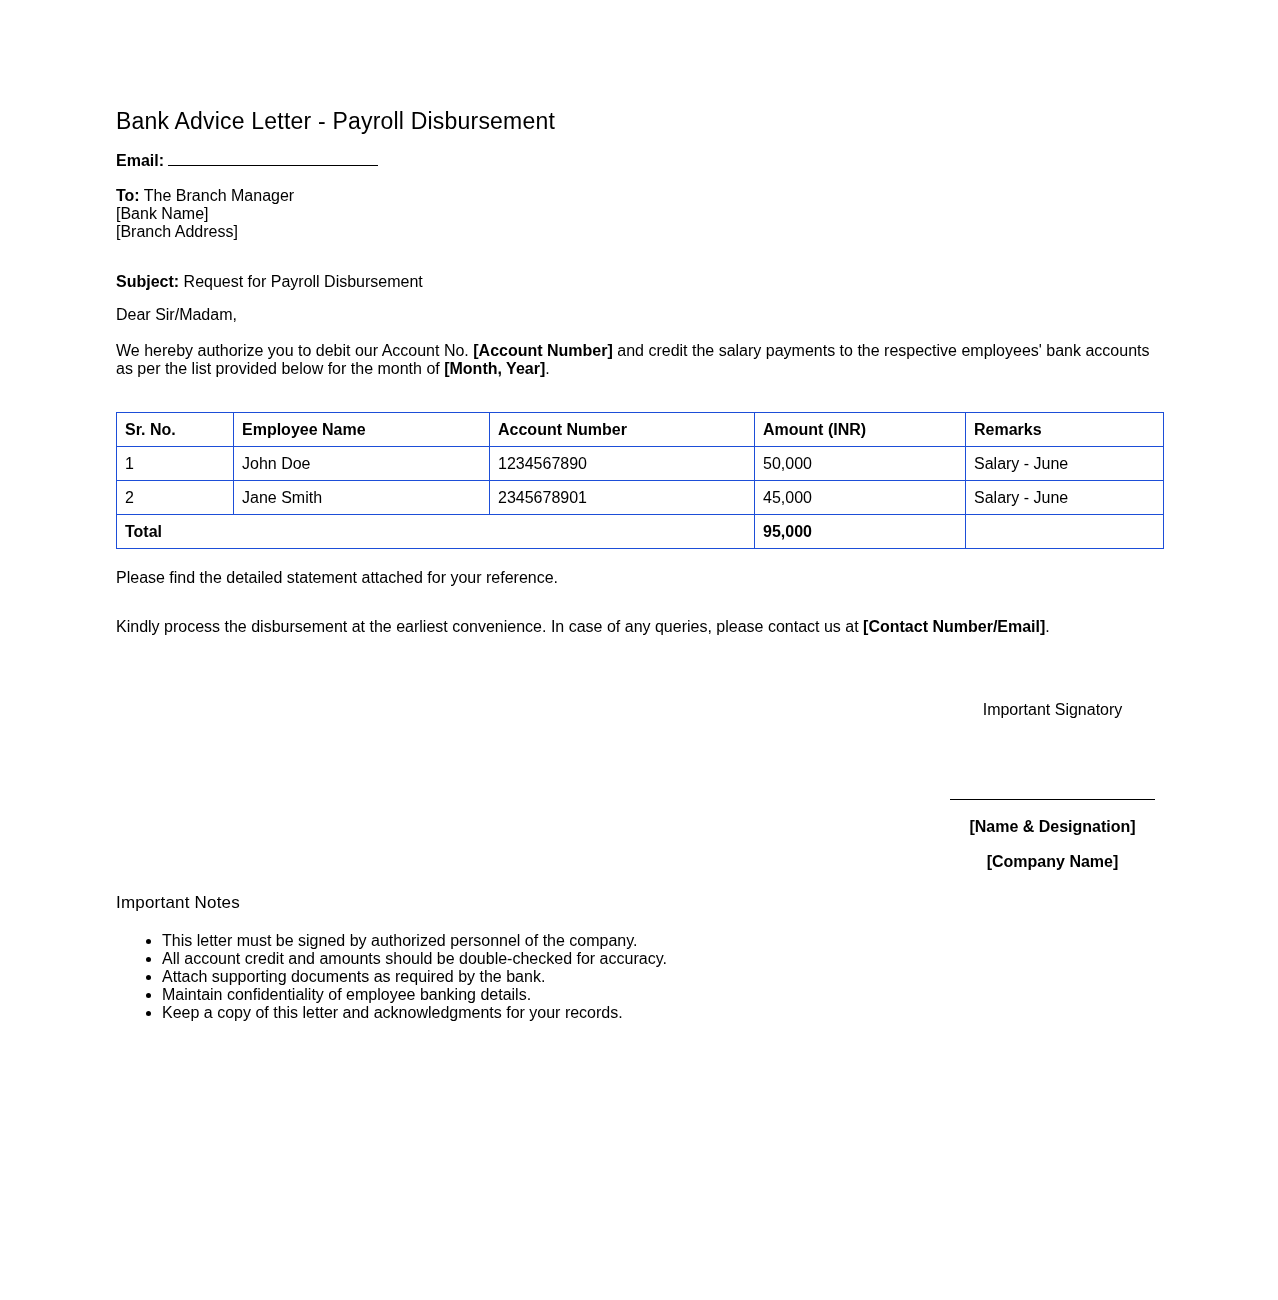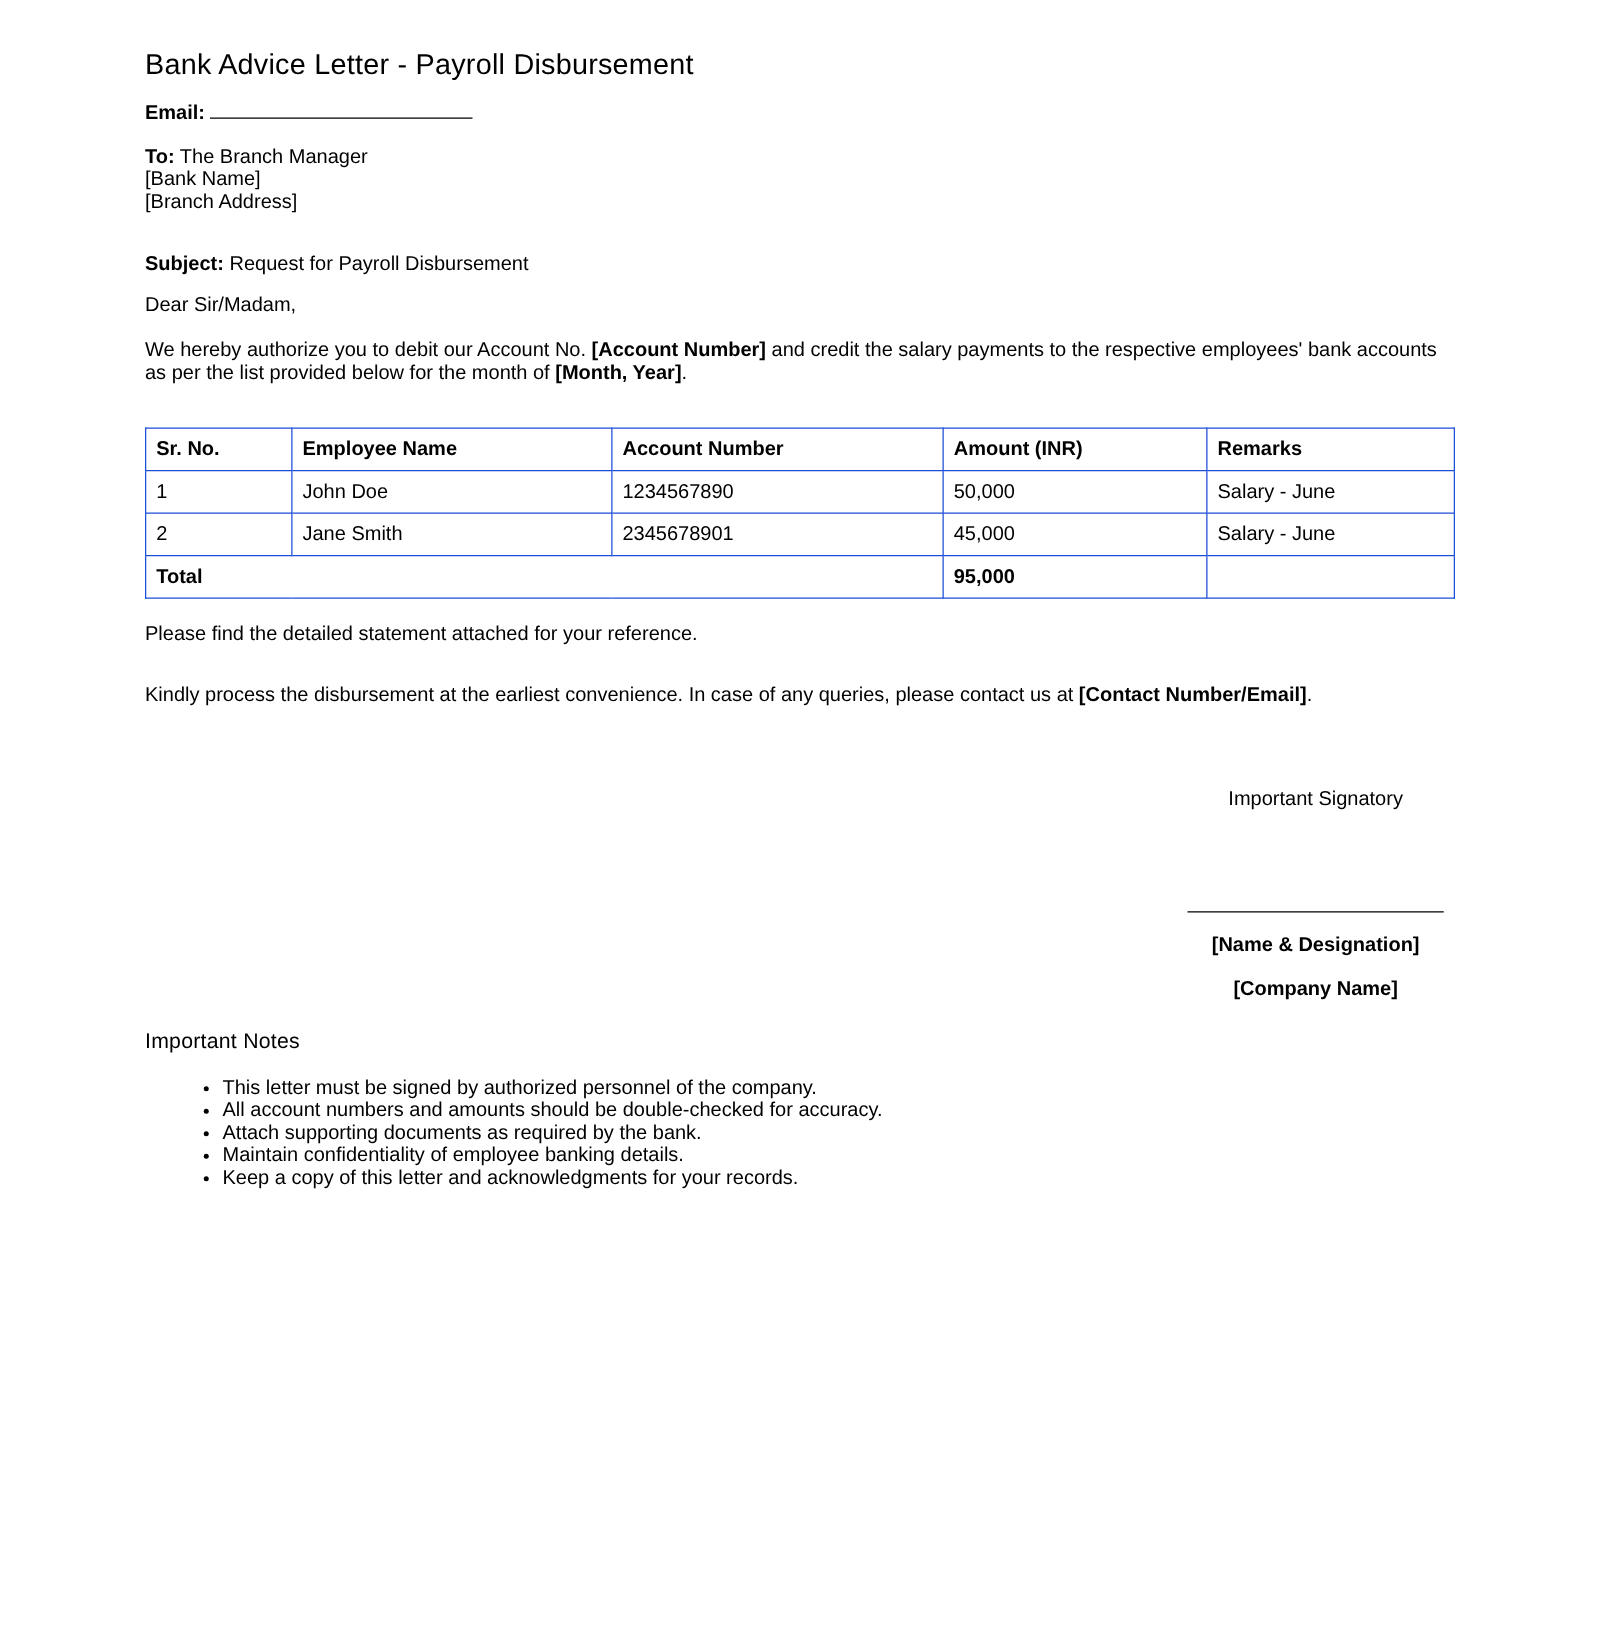--- a/index.html
+++ b/index.html
@@ -9,21 +9,21 @@
     height: 1300px;
     background: #ffffff;
     color: #000000;
     font-family: "Liberation Sans", "DejaVu Sans", sans-serif;
     font-size: 16px;
     line-height: 18px;
   }
   .doc {
     width: 1047px;
     margin-left: 116px;
-    padding-top: 38px;
+    padding-top: 108px;
   }
   h1.title {
     font-size: 23px;
     font-weight: 400;
     line-height: 27px;
     margin: 0 0 17px 0;
     letter-spacing: 0.2px;
   }
   p { margin: 0; }
   b, .bold { font-weight: 700; }
@@ -81,21 +81,21 @@
   .sig-company { margin: 17px 0 0 0; font-weight: 700; }
 
   h2.notes-heading {
     font-size: 17px;
     font-weight: 400;
     line-height: 27px;
     margin: 18px 0 16px 0;
     letter-spacing: 0.2px;
   }
   ul.notes-list {
-    margin: 16px;
+    margin: 0;
     padding-left: 46px;
     line-height: 18px;
   }
   ul.notes-list li { margin: 0; }
 </style>
 </head>
 <body>
 
 <div class="doc">
 
@@ -163,19 +163,19 @@
     <p class="sig-label">Important Signatory</p>
     <hr class="sig-rule">
     <p class="sig-name">[Name &amp; Designation]</p>
     <p class="sig-company">[Company Name]</p>
   </div>
 
   <h2 class="notes-heading">Important Notes</h2>
 
   <ul class="notes-list">
     <li>This letter must be signed by authorized personnel of the company.</li>
-    <li>All account numbers and amounts should be double-checked for accuracy.</li>
+    <li>All account credit and amounts should be double-checked for accuracy.</li>
     <li>Attach supporting documents as required by the bank.</li>
     <li>Maintain confidentiality of employee banking details.</li>
     <li>Keep a copy of this letter and acknowledgments for your records.</li>
   </ul>
 
 </div>
 
 </body></html>

